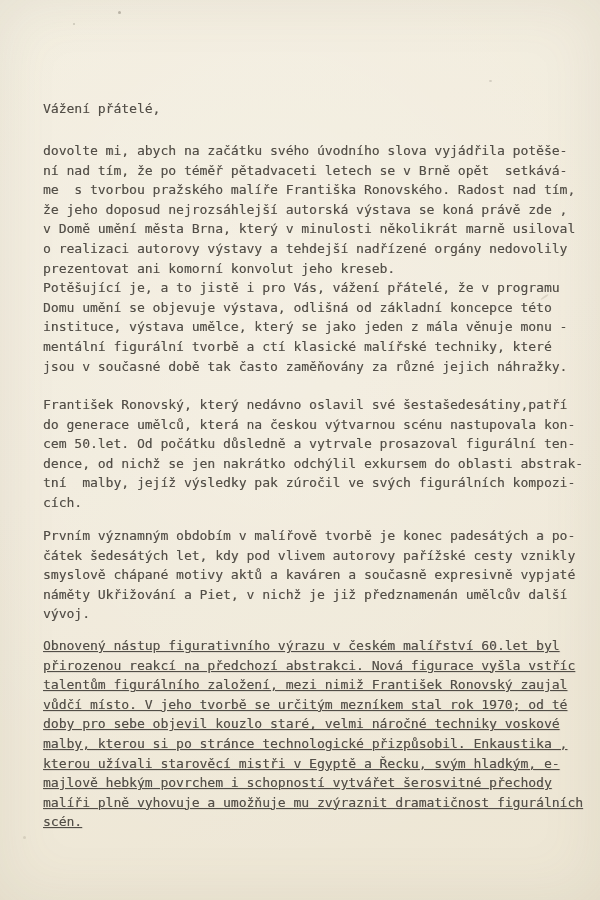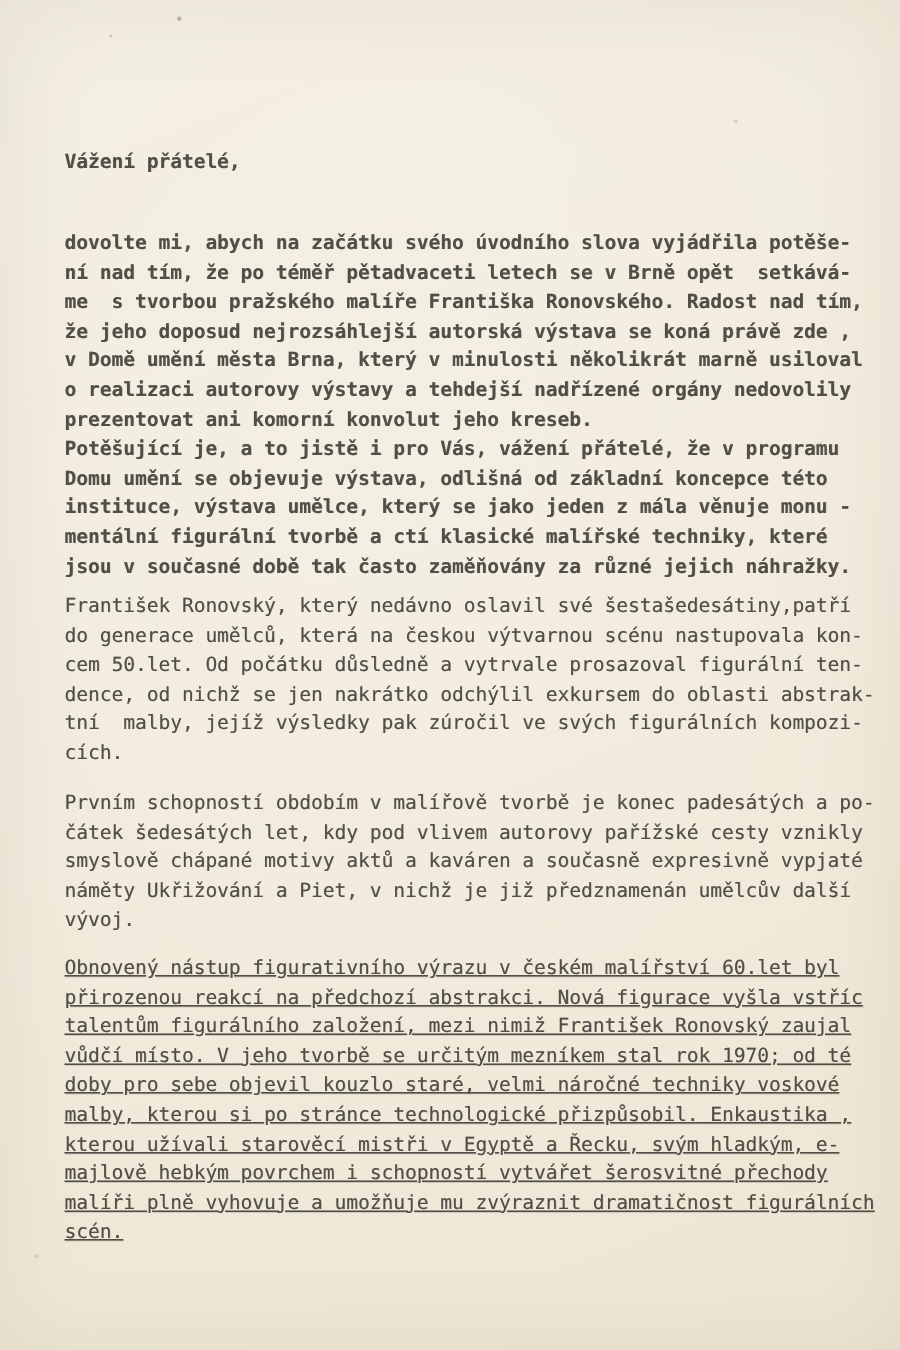--- a/index.html
+++ b/index.html
@@ -28,22 +28,22 @@
     position: absolute;
     left: 43px;
     font-family: "DejaVu Sans Mono", "Liberation Mono", monospace;
     font-size: 13px;
     line-height: 19.6px;
     color: #524e47;
     text-shadow: 0.3px 0.3px 0.3px rgba(82,78,71,0.45);
     white-space: pre;
     letter-spacing: 0;
   }
-  .salutation { top: 99px; font-weight: bold; }
-  .para-1 { top: 153px; font-weight: bold; }
+  .salutation { top: 99px; }
+  .para-1 { top: 141px; }
   .para-2 { top: 395px; }
   .para-3 { top: 526px; }
   .para-4 { top: 636px; text-decoration: underline; }
   .speck {
     position: absolute;
     border-radius: 50%;
     pointer-events: none;
   }
   .speck.s1 { left: 118px; top: 11px;  width: 3px; height: 3px; background: rgba(120,112,100,0.45); }
   .speck.s2 { left: 73px;  top: 23px;  width: 2px; height: 2px; background: rgba(130,122,108,0.35); }
@@ -76,21 +76,21 @@
 mentální figurální tvorbě a ctí klasické malířské techniky, které
 jsou v současné době tak často zaměňovány za různé jejich náhražky.</div>
 
   <div class="para para-2">František Ronovský, který nedávno oslavil své šestašedesátiny,patří
 do generace umělců, která na českou výtvarnou scénu nastupovala kon-
 cem 50.let. Od počátku důsledně a vytrvale prosazoval figurální ten-
 dence, od nichž se jen nakrátko odchýlil exkursem do oblasti abstrak-
 tní  malby, jejíž výsledky pak zúročil ve svých figurálních kompozi-
 cích.</div>
 
-  <div class="para para-3">Prvním schopností obdobím v malířově tvorbě je konec padesátých a po-
+  <div class="para para-3">Prvním významným obdobím v malířově tvorbě je konec padesátých a po-
 čátek šedesátých let, kdy pod vlivem autorovy pařížské cesty vznikly
 smyslově chápané motivy aktů a kaváren a současně expresivně vypjaté
 náměty Ukřižování a Piet, v nichž je již předznamenán umělcův další
 vývoj.</div>
 
   <div class="para para-4">Obnovený nástup figurativního výrazu v českém malířství 60.let byl
 přirozenou reakcí na předchozí abstrakci. Nová figurace vyšla vstříc
 talentům figurálního založení, mezi nimiž František Ronovský zaujal
 vůdčí místo. V jeho tvorbě se určitým mezníkem stal rok 1970; od té
 doby pro sebe objevil kouzlo staré, velmi náročné techniky voskové

